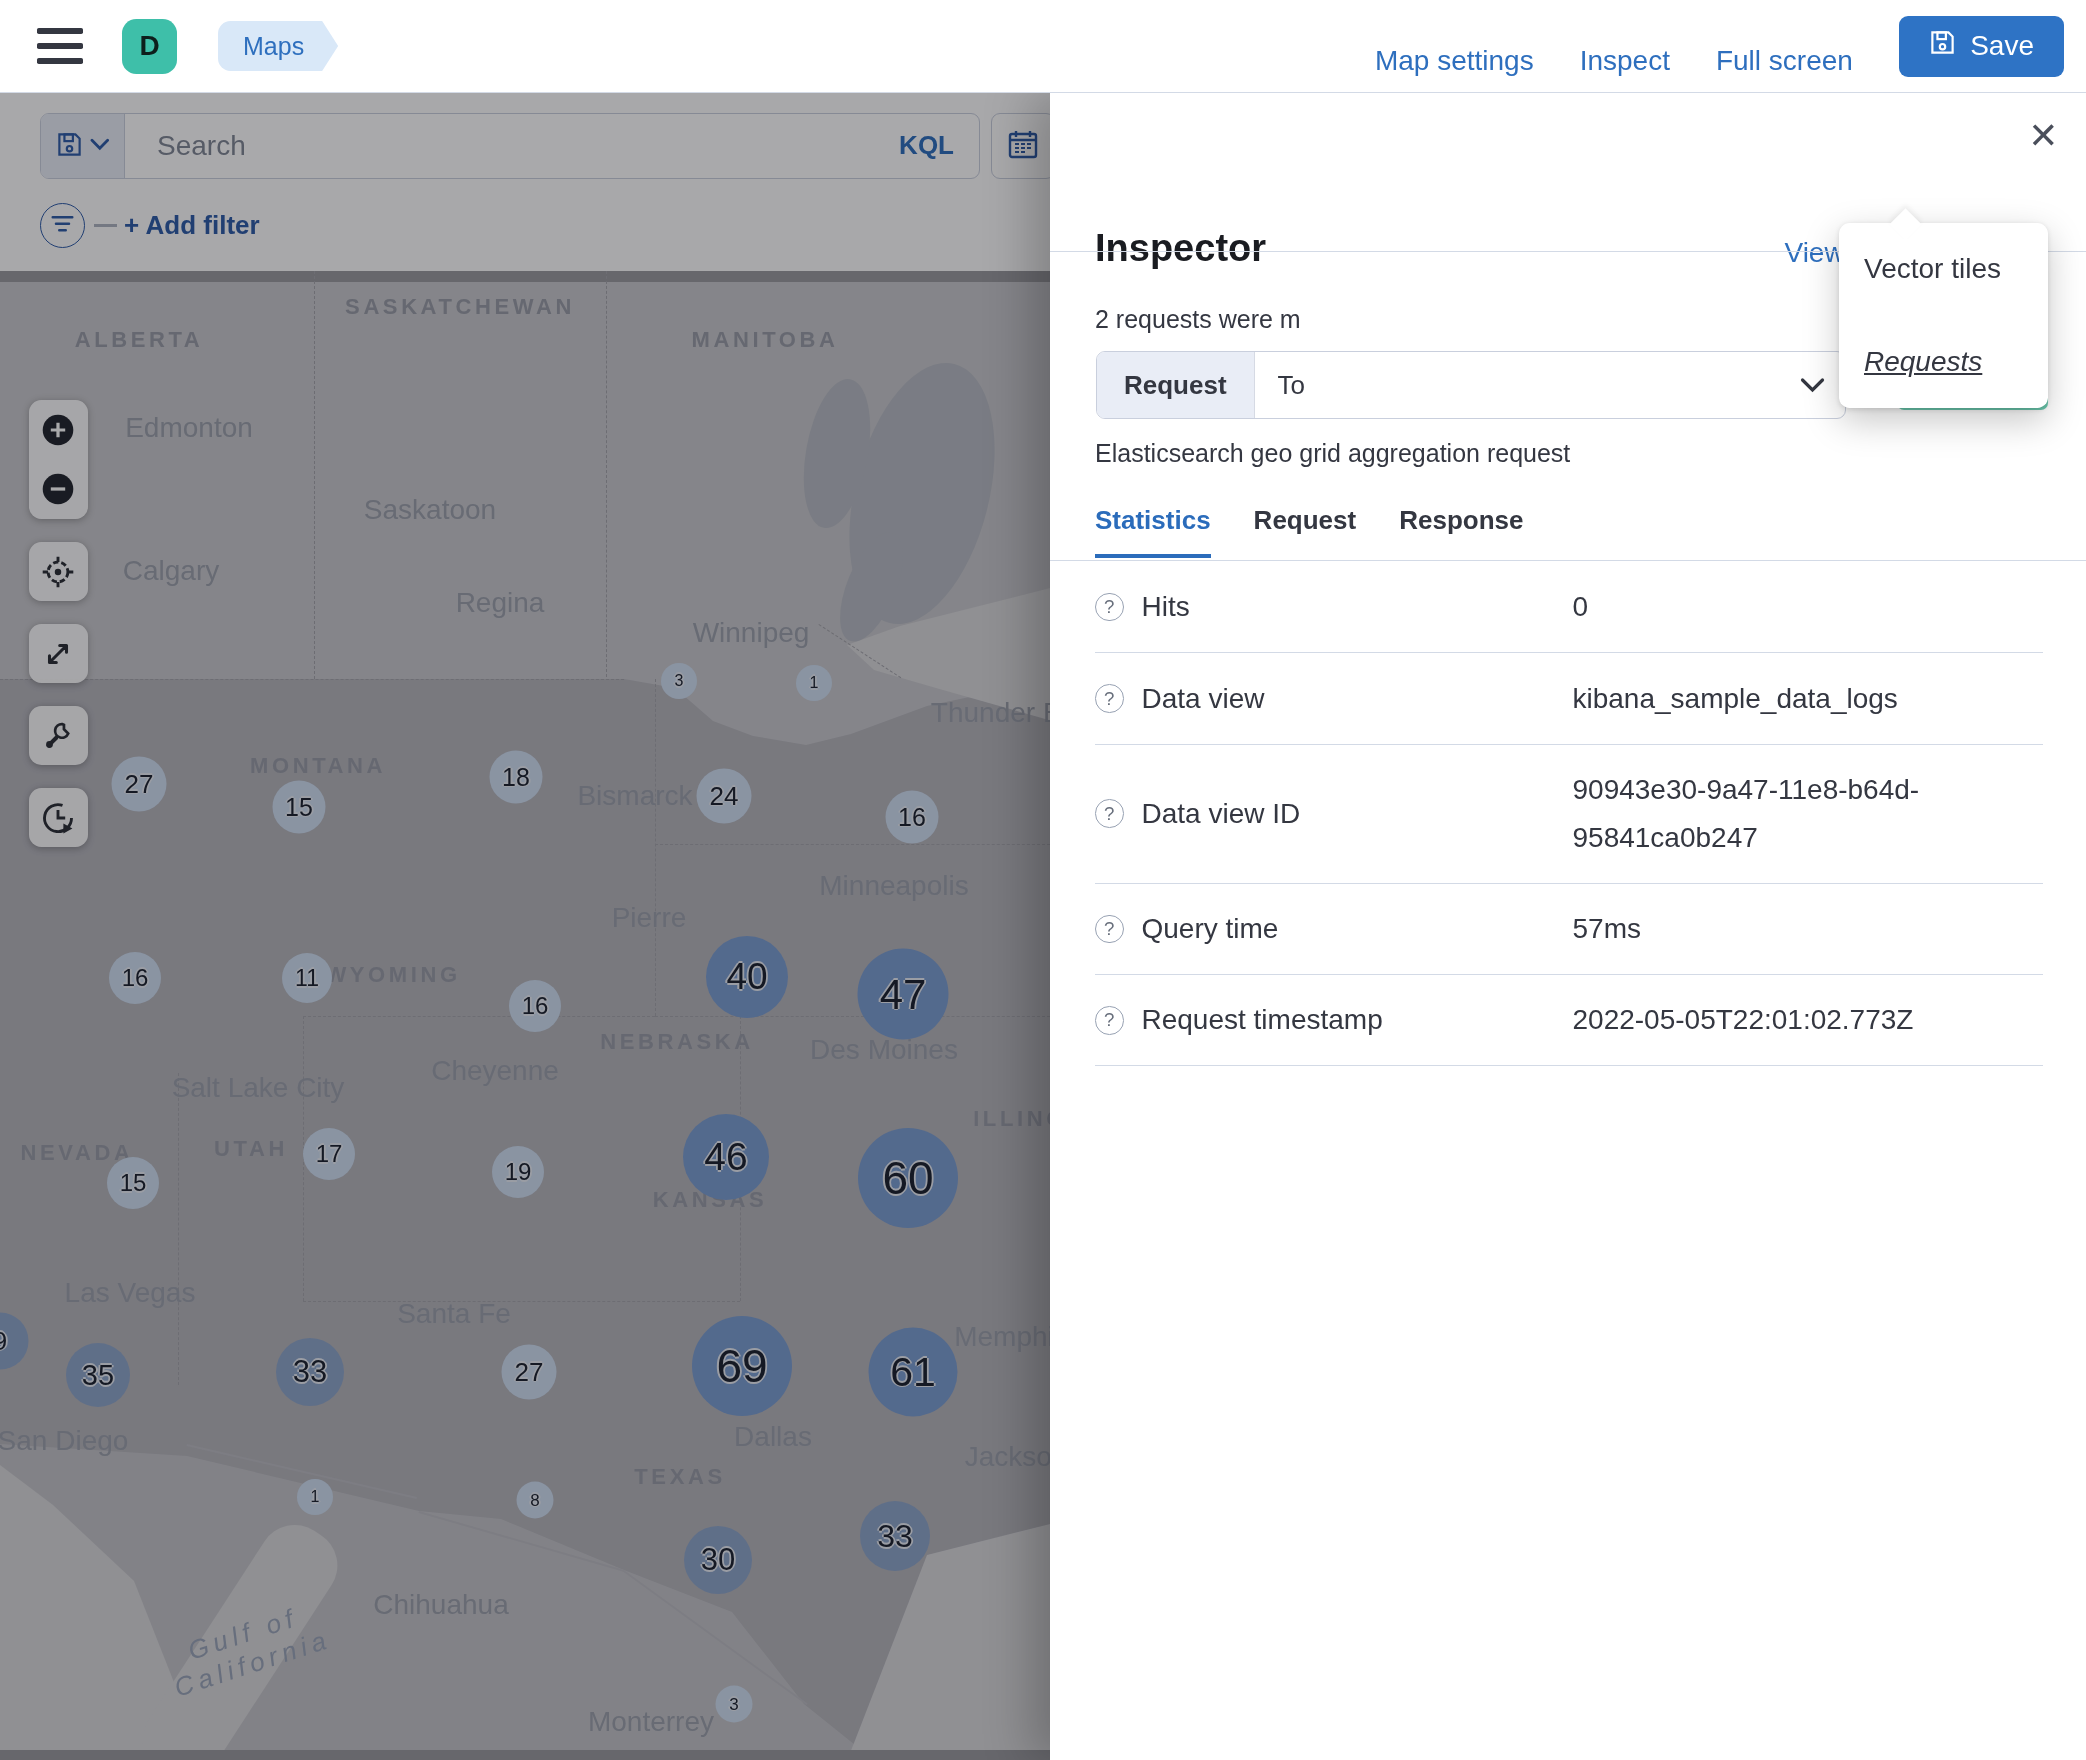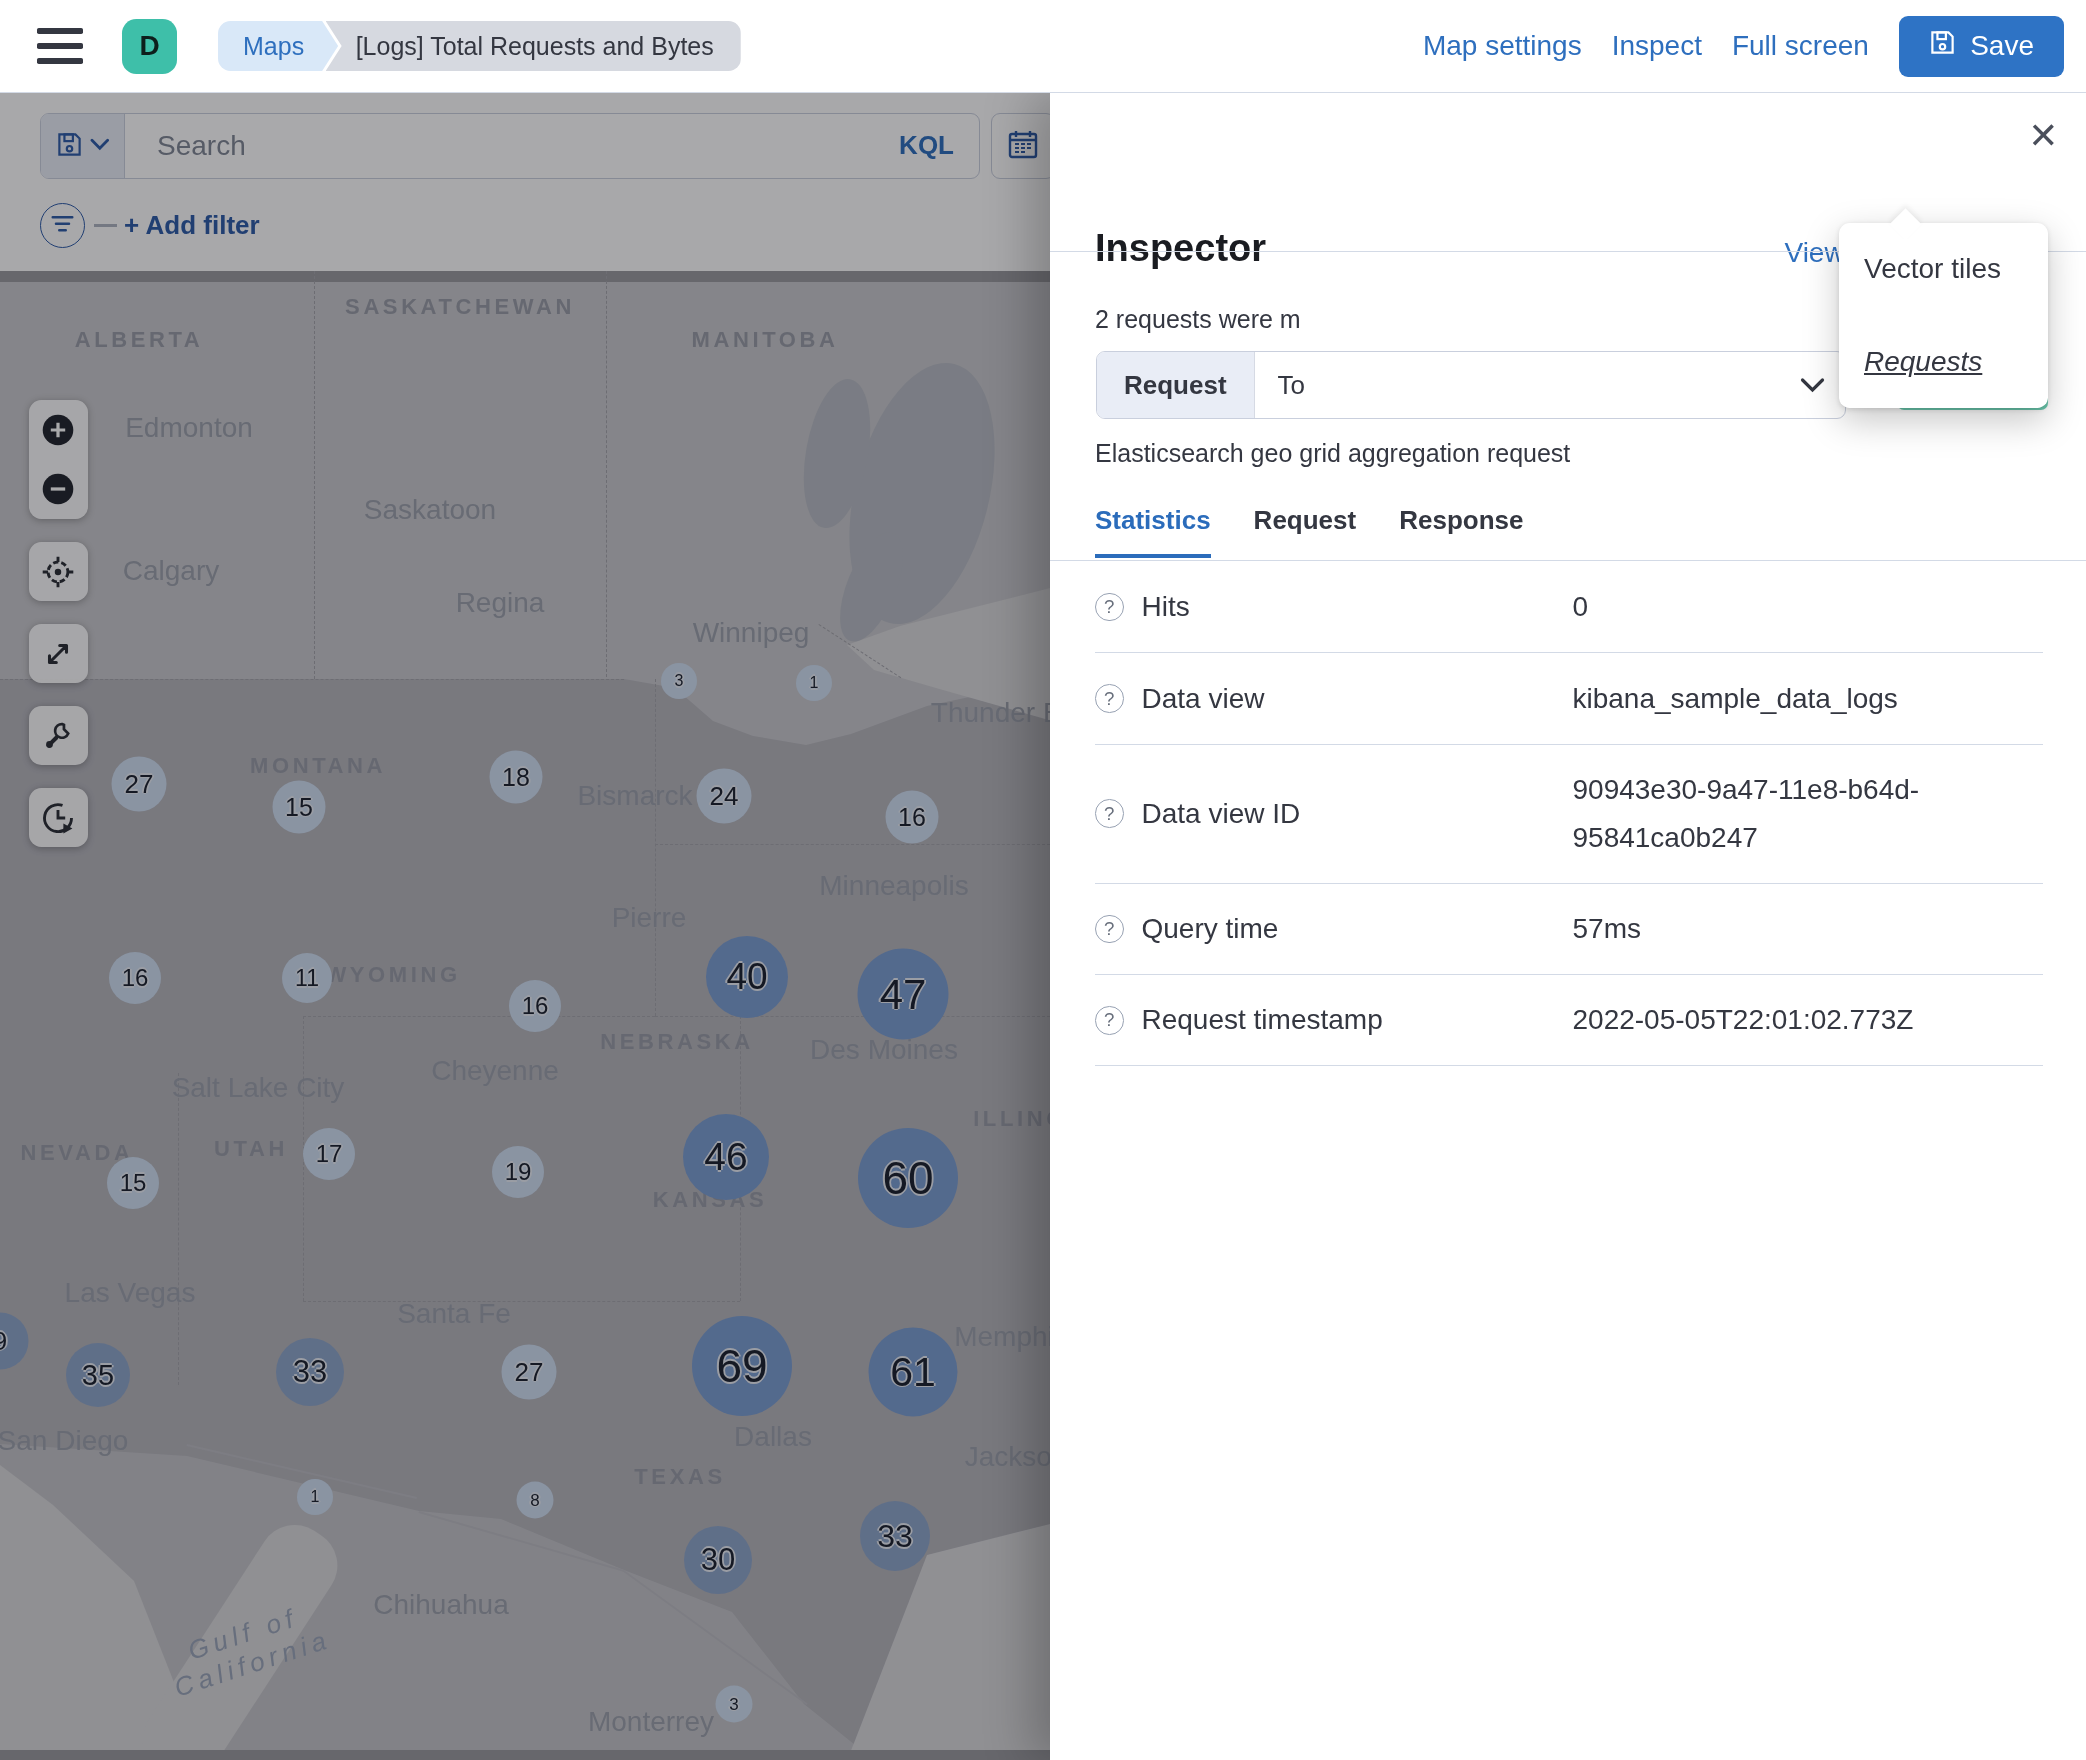--- a/index.html
+++ b/index.html
@@ -8,21 +8,21 @@
 
   
   .app-header { position:absolute; left:0; top:0; width:2087px; height:93px; background:#fff; border-bottom:1.8px solid #d3dae6; z-index:50; display:flex; align-items:center; }
   .burger { width:46px; height:36px; margin-left:37px; display:flex; flex-direction:column; justify-content:space-between; cursor:pointer; }
   .burger div { height:6.2px; background:#343741; border-radius:1.8px; }
   .avatar { width:55px; height:55px; margin-left:39px; border-radius:14.3px; background:#3ebfa9; color:#0d1f1c; font-weight:700; font-size:28px; display:flex; align-items:center; justify-content:center; }
   .crumbs { display:flex; margin-left:41px; height:50px; }
   .crumb { display:flex; align-items:center; font-size:25px; height:50px; }
   .crumb.first { background:#d9e8f8; color:#2e6fbe; padding:0 18px 0 25px; border-radius:12.5px 0 0 12.5px; clip-path:polygon(0 0, calc(100% - 16px) 0, 100% 50%, calc(100% - 16px) 100%, 0 100%); padding-right:34px; }
   .crumb.last { background:#d6d9e0; color:#343741; padding:0 27px 0 30px; border-radius:0 12.5px 12.5px 0; clip-path:polygon(0 0, 100% 0, 100% 100%, 0 100%, 16px 50%); margin-left:-12.5px; }
-  .header-right { margin-left:auto; display:flex; align-items:center; gap:30px; margin-right:23px; }
+  .header-right { margin-left:auto; display:flex; align-items:flex-end; gap:46px; margin-right:23px; }
   .hlink { color:#2e6fbe; font-size:28px; font-weight:500; cursor:pointer; white-space:nowrap; }
   .save-btn { background:#2e73c5; color:#fff; font-size:28px; font-weight:500; border:none; border-radius:9px; height:61px; padding:0 30px; display:flex; align-items:center; gap:14.3px; cursor:pointer; }
 
   
   .content { position:absolute; left:0; top:93px; width:2054px; height:1668px; background:#fff; }
   .toolbar { position:absolute; left:0; top:0; width:2087px; height:178px; background:#fdfdfe; }
   .search-box { position:absolute; left:40px; top:19.6px; width:940px; height:66px; background:#fff; border:1.8px solid #c9cfdd; border-radius:9px; display:flex; align-items:center; }
   .search-left { width:84px; height:100%; background:#e9edf6; border-right:1.8px solid #c9cfdd; border-radius:7.1px 0 0 7.1px; display:flex; align-items:center; justify-content:center; gap:7.1px; }
   .search-placeholder { color:#808795; font-size:28px; margin-left:32px; flex:1; }
   .kql { color:#2e6fbe; font-size:26px; font-weight:600; margin-right:25px; }
@@ -98,21 +98,20 @@
 
 <header class="app-header">
   <div class="burger">
       <div></div>
       <div></div>
       <div></div>
     </div>
   <div class="avatar">D</div>
   <nav class="crumbs">
     <span class="crumb first">Maps</span>
-    <span class="crumb last">[Logs] Total Requests and Bytes</span>
   </nav>
   <div class="header-right">
     <span class="hlink">Map settings</span>
     <span class="hlink">Inspect</span>
     <span class="hlink">Full screen</span>
     <button class="save-btn">
       <span>
         <svg width="27" height="27" viewBox="0 0 16 16" fill="none" stroke="#fff" stroke-width="1.3">
           <path d="M2 2 h9.5 L14 4.5 V14 H2 Z"></path>
             <rect x="5" y="2" width="5" height="4"></rect>

